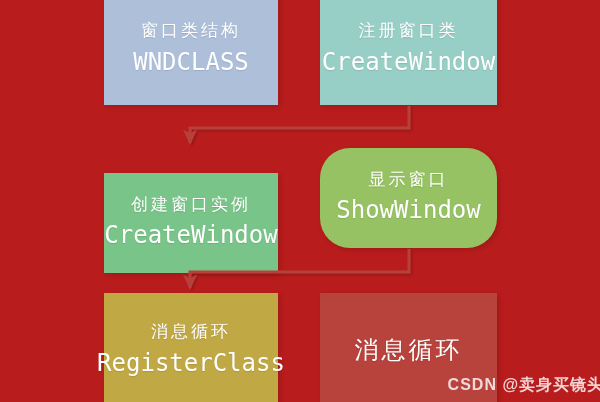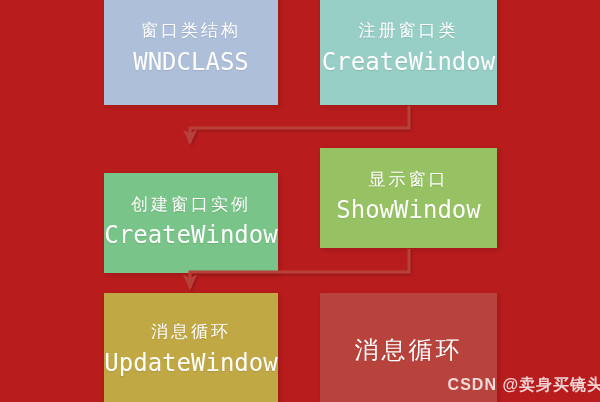--- a/index.html
+++ b/index.html
@@ -49,21 +49,21 @@
     white-space: nowrap;
   }
   .node.single .cn {
     font-size: 24px;
   }
 
   
   #node-wndclass      { left: 104px; top: -6px;  width: 174px; height: 111px; }
   #node-registerclass { left: 320px; top: -6px;  width: 177px; height: 111px; }
   #node-createwindow  { left: 104px; top: 148px; width: 174px; height: 100px; margin-top: 25px; }
-  #node-showwindow    { left: 320px; top: 148px; width: 177px; height: 100px; }
+  #node-showwindow    { left: 320px; top: 148px; width: 177px; height: 100px; border-radius: 30px; }
   #node-updatewindow  { left: 104px; top: 293px; width: 174px; height: 115px; }
   #node-messageloop   { left: 320px; top: 293px; width: 177px; height: 115px; }
 
   svg.arrows {
     position: absolute;
     left: 0;
     top: 0;
     width: 600px;
     height: 402px;
     pointer-events: none;
@@ -101,21 +101,21 @@
     <div class="en">CreateWindow</div>
   </div>
 
   <div class="node" id="node-showwindow" style="background: rgb(151, 194, 99);">
     <div class="cn">显示窗口</div>
     <div class="en">ShowWindow</div>
   </div>
 
   <div class="node" id="node-updatewindow" style="background: rgb(192, 168, 68);">
     <div class="cn">消息循环</div>
-    <div class="en">UpdateWindow</div>
+    <div class="en">RegisterClass</div>
   </div>
 
   <div class="node single" id="node-messageloop" style="background: rgb(184, 66, 60);">
     <div class="cn">消息循环</div>
   </div>
 
   <svg class="arrows" viewBox="0 0 600 402">
     <defs>
       <filter id="shadow" x="-30%" y="-30%" width="180%" height="190%">
         <feDropShadow dx="1.6" dy="1.6" stdDeviation="1.1" flood-color="#000000" flood-opacity="0.20"></feDropShadow>

